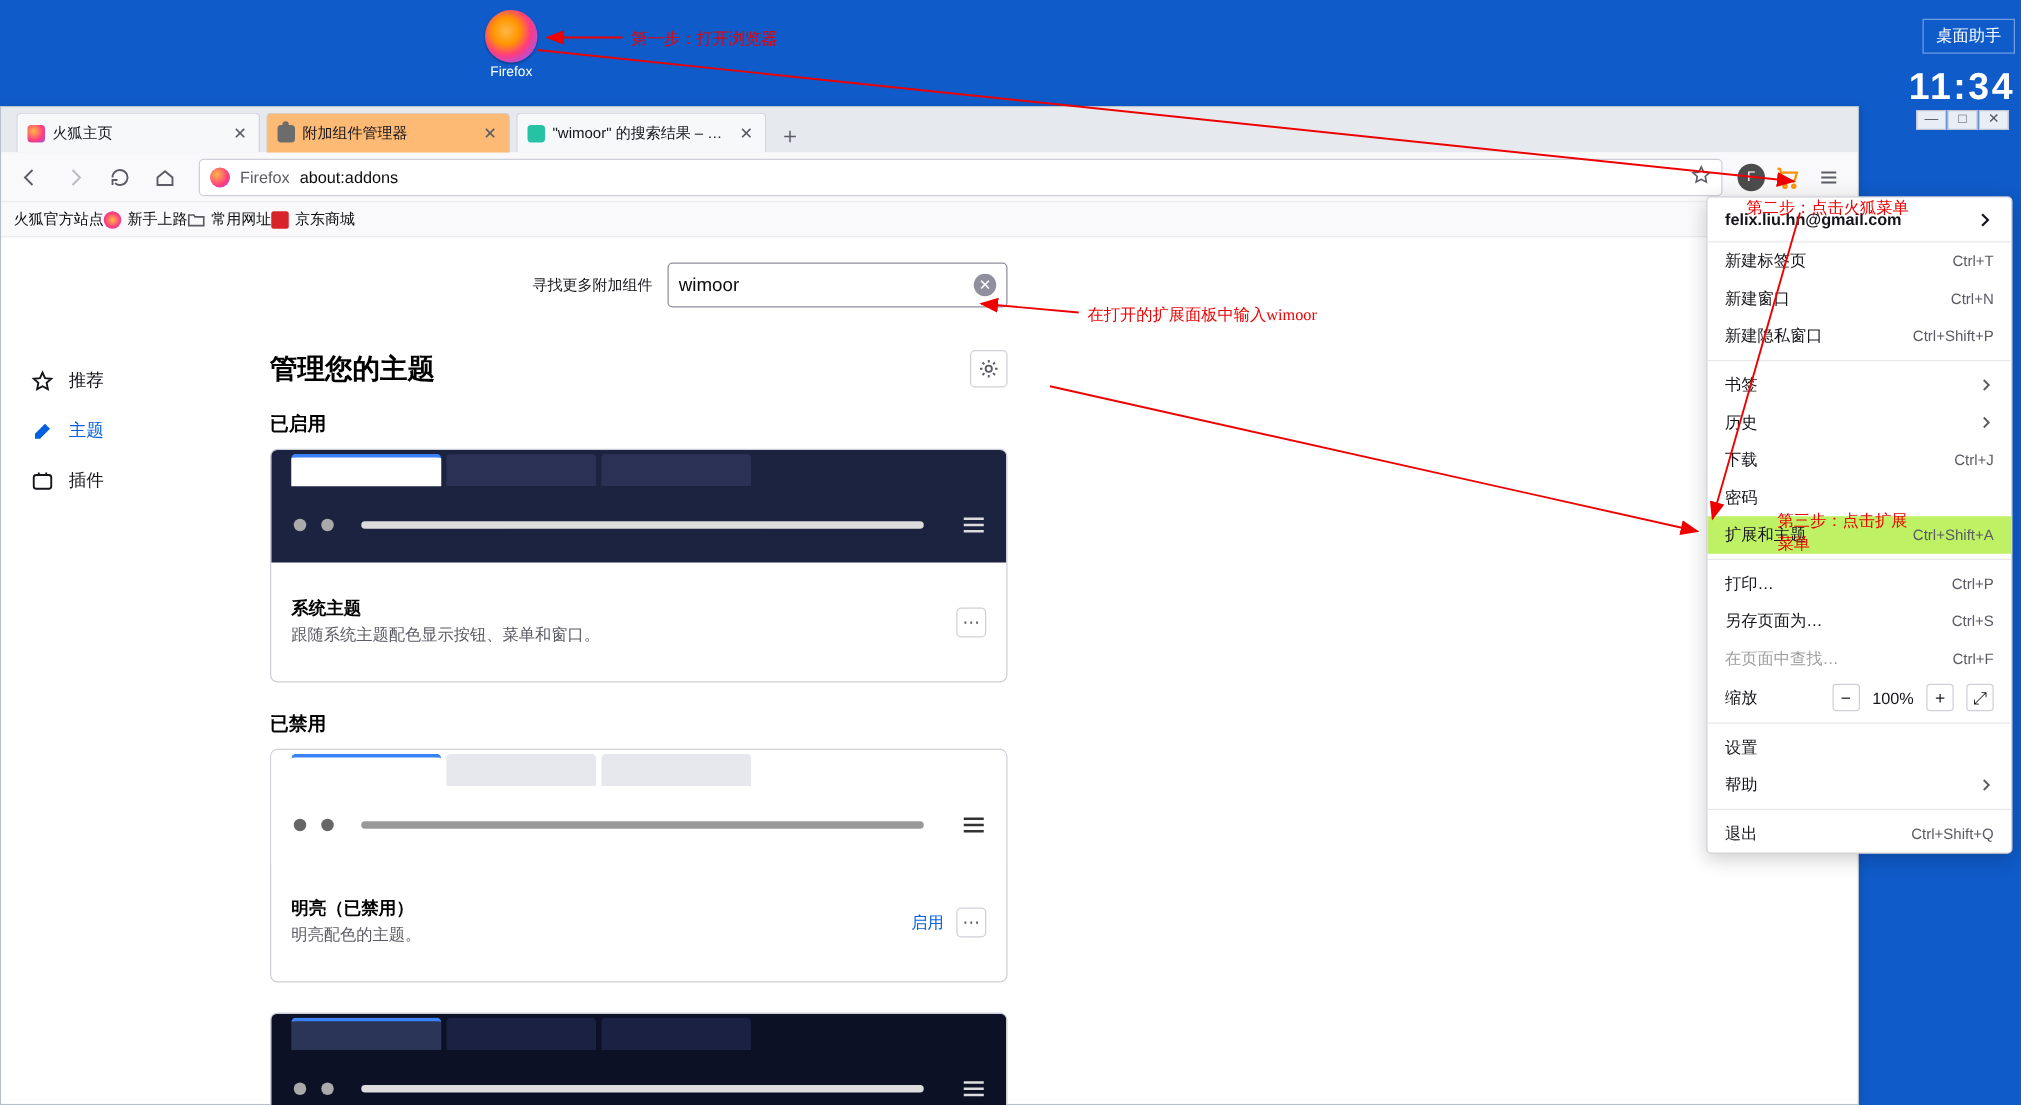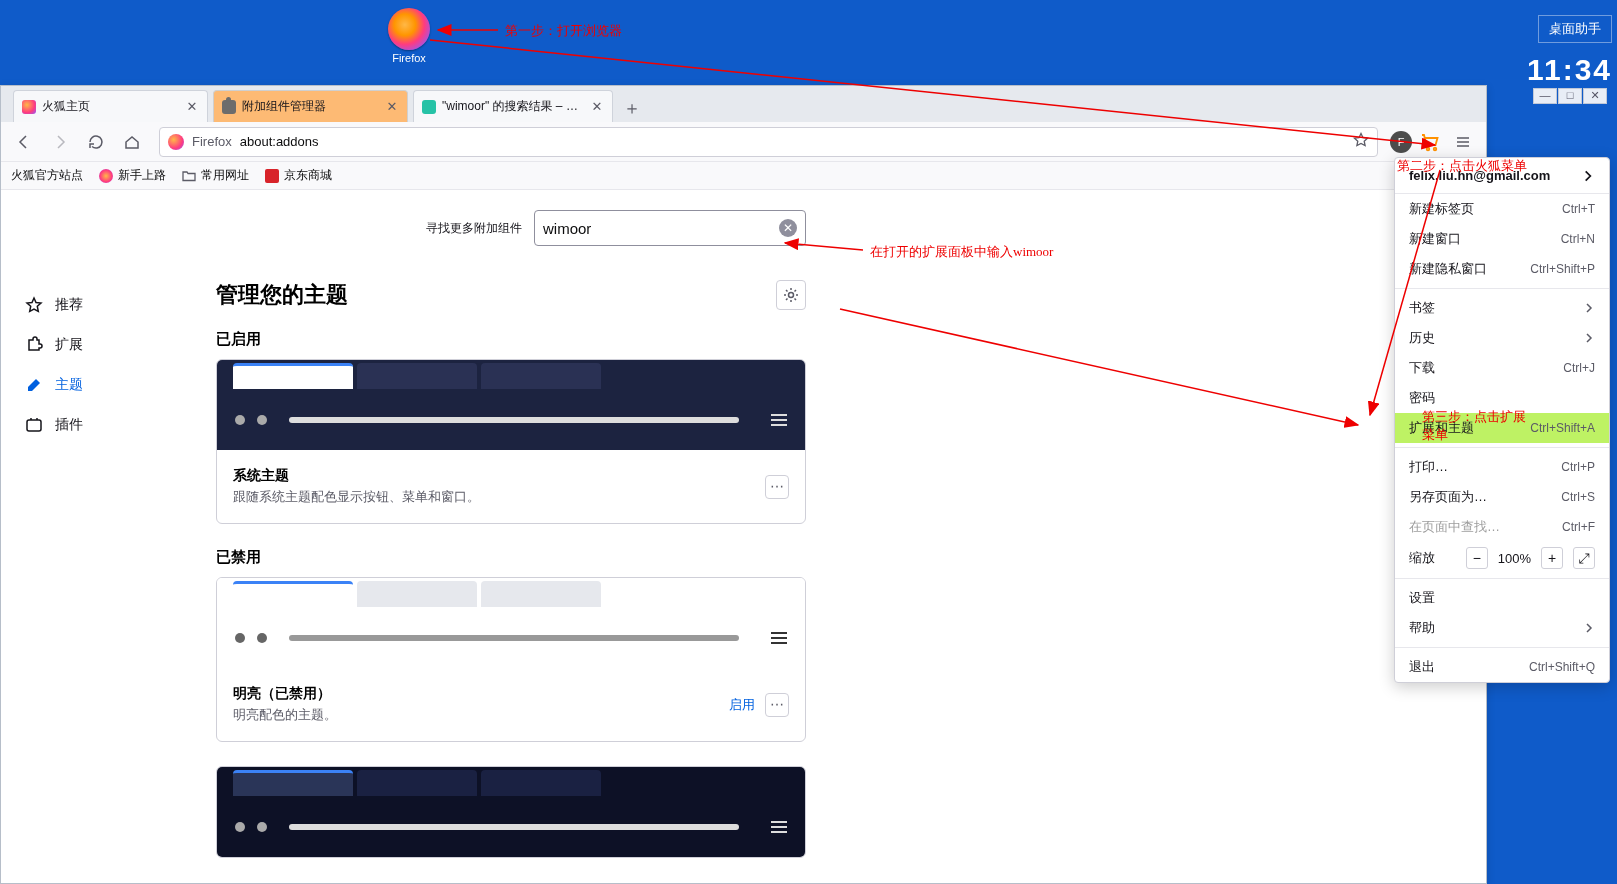--- a/index.html
+++ b/index.html
@@ -31,21 +31,21 @@
 .nav-btn svg{width:16px;height:16px}
 .urlbar{flex:1;height:30px;background:#fff;border:1px solid #cfcfd8;border-radius:4px;display:flex;align-items:center;padding:0 8px;gap:8px;font-size:13px;margin:0 6px}
 .urlbar .ff-icon{width:16px;height:16px;border-radius:50%;background:radial-gradient(circle at 35% 35%,#ffb847,#ff3b7f 60%,#9059ff)}
 .urlbar .prefix{color:#5b5b66}
 .urlbar .path{color:#0c0c0d}
 .urlbar .star{margin-left:auto}
 .nav-right{display:flex;align-items:center;gap:8px}
 .avatar{width:22px;height:22px;border-radius:50%;background:#4c4c4c;color:#fff;font-size:11px;line-height:22px;text-align:center}
 .cart{width:20px;height:20px;color:#ff9100}
 
-.bookmarks{height:28px;background:#f9f9fb;border-bottom:1px solid #e7e7ec;display:flex;align-items:center;padding:0 10px;gap:16px;font-size:12px;color:#0c0c0d}
+.bookmarks{height:28px;background:#f9f9fb;border-bottom:1px solid #e7e7ec;display:flex;align-items:center;padding:0 10px;gap:0;font-size:12px;color:#0c0c0d}
 .bookmarks .bm{display:flex;align-items:center;gap:5px}
 .bookmarks .bm-ico{width:14px;height:14px}
 
 .content{position:absolute;left:0;top:104px;right:0;bottom:0;background:#fff;display:flex}
 .sidebar{width:205px;padding:95px 10px 0 18px}
 .side-item{display:flex;align-items:center;gap:12px;height:40px;font-size:14px;color:#15141a;padding:0 6px;border-radius:4px}
 .side-item.active{color:#0060df}
 .side-item .sico{width:18px;height:18px}
 
 .main{flex:1;padding:20px 40px 0 10px;max-width:640px}
@@ -72,28 +72,28 @@
 .preview.mid .pv-tabs span{background:#1a2142}
 .preview.mid .pv-tabs span.act{background:#2a3558}
 .pv-bar{height:44px;display:flex;align-items:center;padding:0 18px;gap:12px;margin-top:6px}
 .pv-bar .dot{width:10px;height:10px;border-radius:50%;background:#666}
 .preview.dark .pv-bar .dot,.preview.mid .pv-bar .dot{background:#aaa}
 .pv-bar .line{flex:1;height:6px;border-radius:3px;background:#333;margin:0 20px 0 10px}
 .preview.dark .pv-bar .line,.preview.mid .pv-bar .line{background:#ddd}
 .pv-bar .burger{width:16px;display:flex;flex-direction:column;gap:3px}
 .pv-bar .burger span{height:2px;background:#333}
 .preview.dark .pv-bar .burger span,.preview.mid .pv-bar .burger span{background:#ddd}
-.card-body{padding:17px 16px;display:flex;align-items:center;gap:10px}
+.card-body{padding:28px 16px;display:flex;align-items:center;gap:10px}
 .card-body .info{flex:1}
 .card-body .name{font-size:14px;font-weight:600}
 .card-body .desc{font-size:13px;color:#5b5b66;margin-top:3px}
 .card-body .enable{font-size:13px;color:#0060df}
 .more{width:24px;height:24px;border:1px solid #cfcfd8;border-radius:4px;text-align:center;font-size:14px;color:#5b5b66;line-height:20px}
 
-.menu{position:absolute;right:7px;top:157px;width:216px;background:#fff;border:1px solid #cfcfd8;border-radius:4px;box-shadow:0 4px 16px rgba(0,0,0,.2);font-size:13px;color:#15141a}
+.menu{position:absolute;right:7px;top:157px;width:245px;background:#fff;border:1px solid #cfcfd8;border-radius:4px;box-shadow:0 4px 16px rgba(0,0,0,.2);font-size:13px;color:#15141a}
 .menu .mhead{height:36px;display:flex;align-items:center;justify-content:space-between;padding:0 14px;font-weight:600;border-bottom:1px solid #e7e7ec}
 .mhead svg{width:14px}
 .mitem{height:30px;display:flex;align-items:center;justify-content:space-between;padding:0 14px}
 .mitem.hl{background:#bef264}
 .mitem.dis{color:#9e9e9e}
 .mitem .sc{color:#5b5b66;font-size:12px}
 .mitem svg{width:12px;color:#5b5b66}
 .msep{height:1px;background:#e7e7ec;margin:4px 0}
 .zoomrow{height:32px;display:flex;align-items:center;padding:0 14px;gap:10px}
 .zoomrow .lbl{flex:1}
@@ -204,26 +204,20 @@
       </div>
   </div>
 
   <div class="content">
     <div class="sidebar">
       <div class="side-item">
           <span class="sico"><svg viewBox="0 0 18 18" fill="none" stroke="currentColor" stroke-width="1.5">
               <path d="M9 2l2 4.5 5 .5-3.7 3.3 1 5L9 13l-4.3 2.3 1-5L2 7l5-.5z"></path>
             </svg></span>
           <span>推荐</span>
-        </div>
-      <div class="side-item">
-          <span class="sico"><svg viewBox="0 0 18 18" fill="none" stroke="currentColor" stroke-width="1.5">
-              <path d="M4 4h4v-1a2 2 0 1 1 4 0v1h2v4h1a2 2 0 1 1 0 4h-1v2H4z"></path>
-            </svg></span>
-          <span>扩展</span>
         </div>
       <div class="side-item active">
           <span class="sico"><svg viewBox="0 0 18 18" fill="currentColor">
               <path d="M3 11l8-8 4 4-8 8H3z"></path>
             </svg></span>
           <span>主题</span>
         </div>
       <div class="side-item">
           <span class="sico"><svg viewBox="0 0 18 18" fill="none" stroke="currentColor" stroke-width="1.5">
               <rect x="2" y="4" width="14" height="11" rx="2"></rect>

